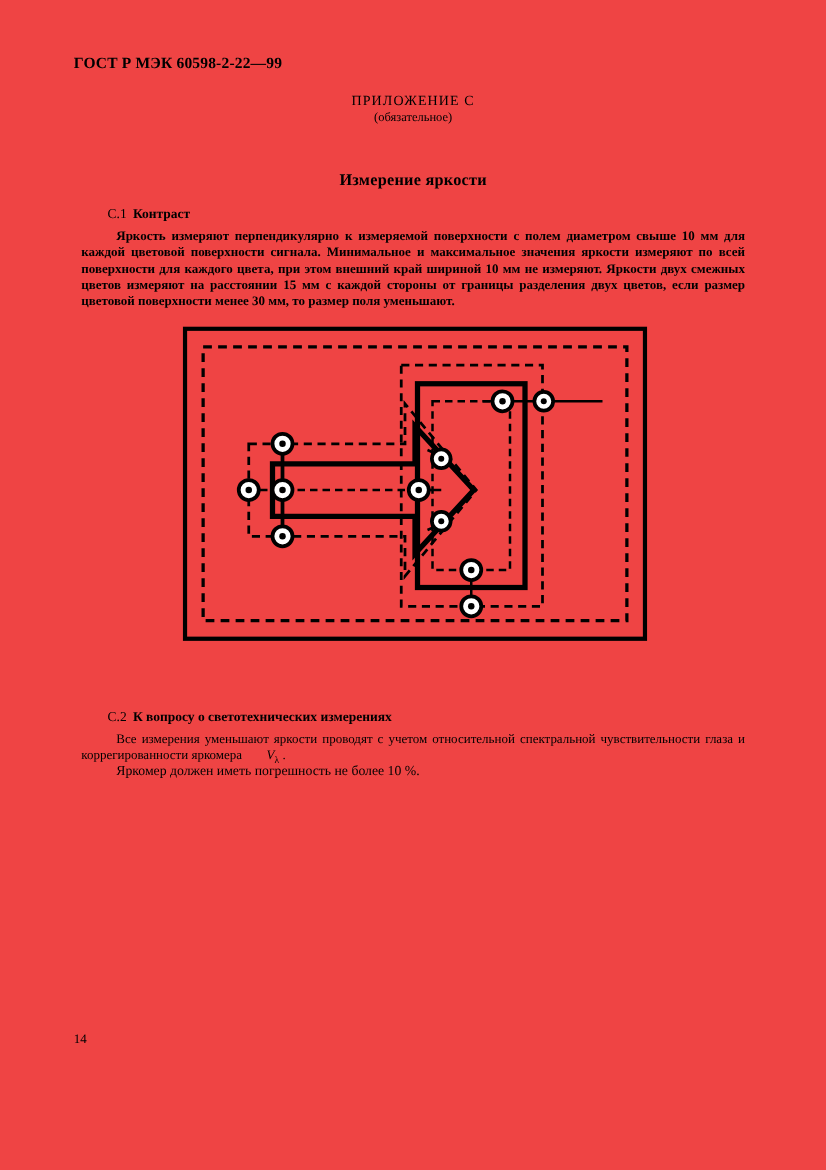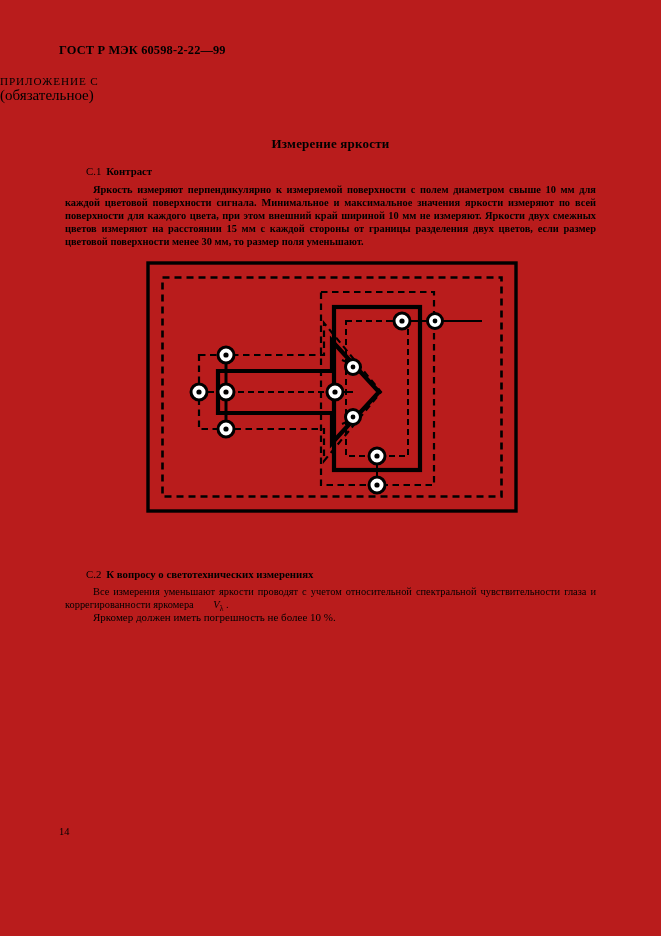--- a/index.html
+++ b/index.html
@@ -12,50 +12,50 @@
     width: 661px;
     height: 936px;
     position: relative;
     font-family: "Liberation Serif", "DejaVu Serif", serif;
     color: #000000;
     overflow: hidden;
   }
   .page {
     position: absolute;
     inset: 0;
-    background: #b91c1c;
+    background: #ef4444;
   }
 
   
   .doc-header {
     position: absolute;
     left: 59px;
     top: 43px;
     font-family: "Liberation Serif", "DejaVu Serif", serif;
     font-weight: bold;
     font-size: 12.4px;
     letter-spacing: 0.15px;
     white-space: nowrap;
   }
 
   
   .annex-block {
     position: absolute;
     left: 0;
     right: 0;
     top: 74px;
-    text-align: left;
+    text-align: center;
   }
   .annex-title {
     font-size: 11.2px;
     letter-spacing: 0.9px;
     line-height: 14px;
   }
   .annex-sub {
-    font-size: 15px;
+    font-size: 10px;
     line-height: 14px;
   }
 
   .section-title {
     position: absolute;
     left: 0;
     right: 0;
     top: 136px;
     text-align: center;
     font-weight: bold;

